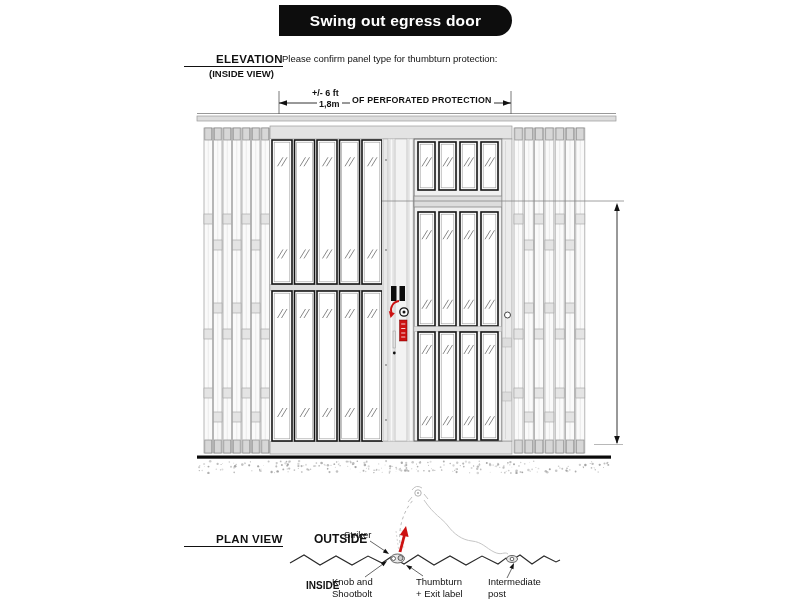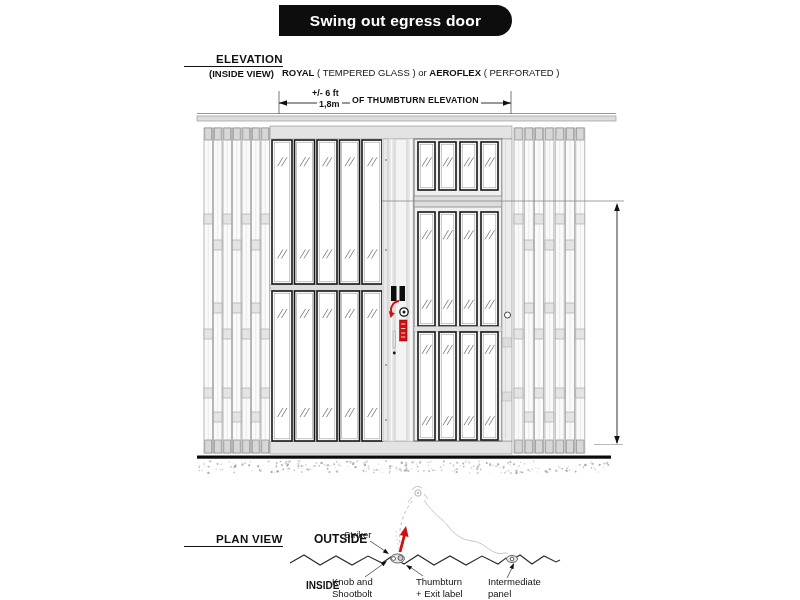--- a/index.html
+++ b/index.html
@@ -700,44 +700,38 @@
       </g>
   </svg>
 
   <div class="banner">
     <span>Swing out egress door</span>
   </div>
 
   <div class="hdr" style="left:170px;top:53px;">ELEVATION</div>
   <div class="lbl b" style="left:167px;top:68px;padding-left:28px;">(INSIDE VIEW)</div>
 
-  <div class="lbl" style="left:268px;top:67px;">
-    <span class="b">ROYAL</span>
-    <span>( TEMPERED GLASS )</span>
-    <span>or</span>
-    <span class="b">AEROFLEX</span>
-    <span>( PERFORATED )</span>
-  </div>
+  <div class="lbl" style="left:268px;top:53px;">Please confirm panel type for thumbturn protection:</div>
 
   <div class="lbl b sm bg" style="left:296px;top:88px;">+/- 6 ft</div>
   <div class="lbl b sm bg" style="left:303px;top:99px;">1,8m</div>
-  <div class="lbl b xs bg" style="left:336px;top:95px;">OF THUMBTURN ELEVATION</div>
+  <div class="lbl b xs bg" style="left:336px;top:95px;">OF PERFORATED PROTECTION</div>
 
 
   <div class="hdr" style="left:170px;top:533px;">PLAN VIEW</div>
   <div class="lbl b" style="left:300px;top:534px;font-size:12px;">OUTSIDE</div>
   <div class="lbl b" style="left:292px;top:580px;font-size:10px;">INSIDE</div>
   <div class="lbl" style="left:330px;top:529px;">Striker</div>
 
   <div class="lbl" style="left:318px;top:576px;">
     <div>Knob and</div>
     <div>Shootbolt</div>
   </div>
   <div class="lbl" style="left:402px;top:576px;">
     <div>Thumbturn</div>
     <div>+ Exit label</div>
   </div>
   <div class="lbl" style="left:474px;top:576px;">
     <div>Intermediate</div>
-    <div>panel</div>
+    <div>post</div>
   </div>
 
 </div>
 
 </body></html>

